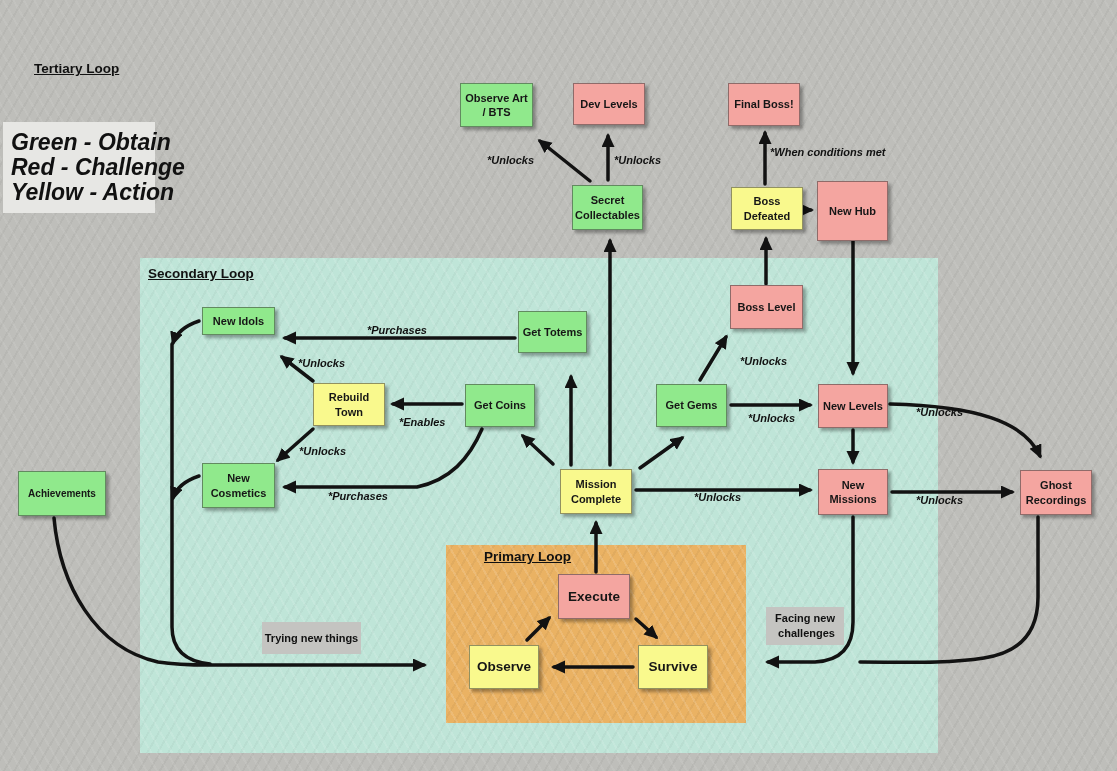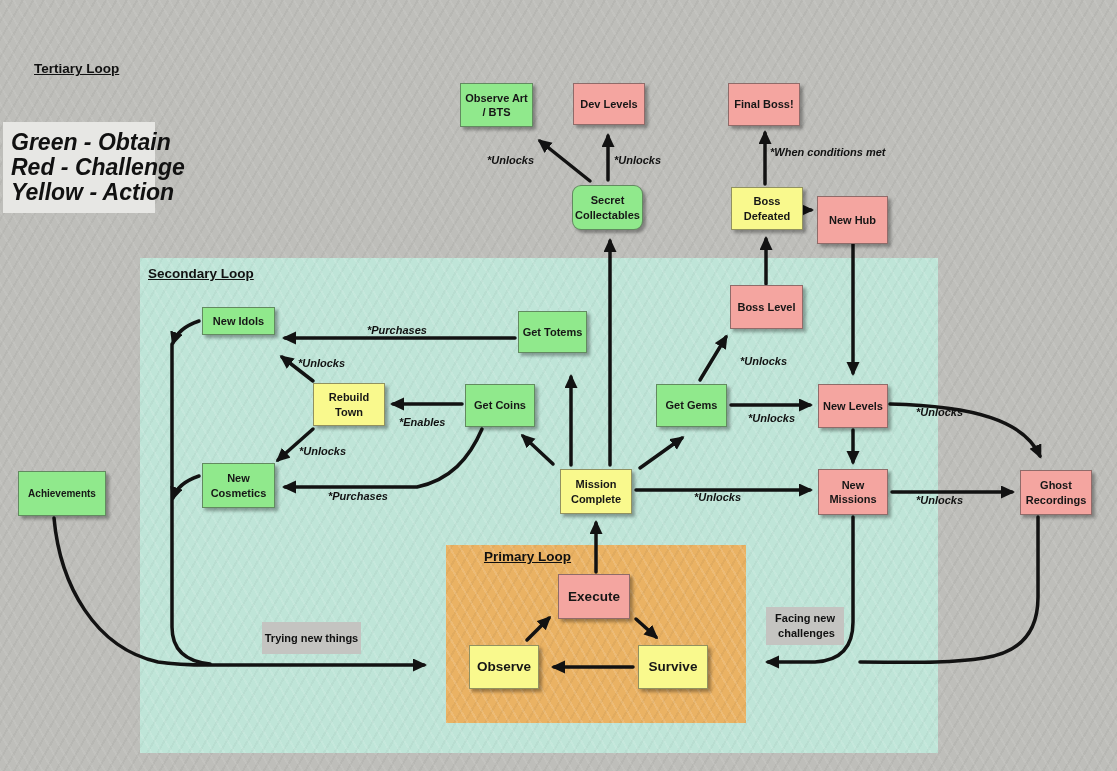--- a/index.html
+++ b/index.html
@@ -131,25 +131,25 @@
       <path marker-end="url(#ah)" d="M 527,640 L 549,618"></path>
       <path marker-end="url(#ah)" d="M 636,619 L 656,637"></path>
       <path marker-end="url(#ah)" d="M 633,667 L 554,667"></path>
     </g>
   </svg>
 
   <div class="node green" style="left:460px;top:83px;width:73px;height:44px;">Observe Art
 / BTS</div>
   <div class="node red" style="left:573px;top:83px;width:72px;height:42px;">Dev Levels</div>
   <div class="node red" style="left:728px;top:83px;width:72px;height:43px;">Final Boss!</div>
-  <div class="node green" style="left:572px;top:185px;width:71px;height:45px;border-radius:9px;">Secret
+  <div class="node green" style="left:572px;top:185px;width:71px;height:45px;">Secret
 Collectables</div>
   <div class="node yellow" style="left:731px;top:187px;width:72px;height:43px;">Boss
 Defeated</div>
-  <div class="node red" style="left:817px;top:196px;width:71px;height:48px;">New Hub</div>
+  <div class="node red" style="left:817px;top:181px;width:71px;height:60px;">New Hub</div>
   <div class="node red" style="left:730px;top:285px;width:73px;height:44px;">Boss Level</div>
   <div class="node green" style="left:202px;top:307px;width:73px;height:28px;">New Idols</div>
   <div class="node green" style="left:518px;top:311px;width:69px;height:42px;">Get Totems</div>
   <div class="node yellow" style="left:313px;top:383px;width:72px;height:43px;">Rebuild
 Town</div>
   <div class="node green" style="left:465px;top:384px;width:70px;height:43px;">Get Coins</div>
   <div class="node green" style="left:656px;top:384px;width:71px;height:43px;">Get Gems</div>
   <div class="node red" style="left:818px;top:384px;width:70px;height:44px;">New Levels</div>
   <div class="node green" style="left:202px;top:463px;width:73px;height:45px;">New
 Cosmetics</div>

